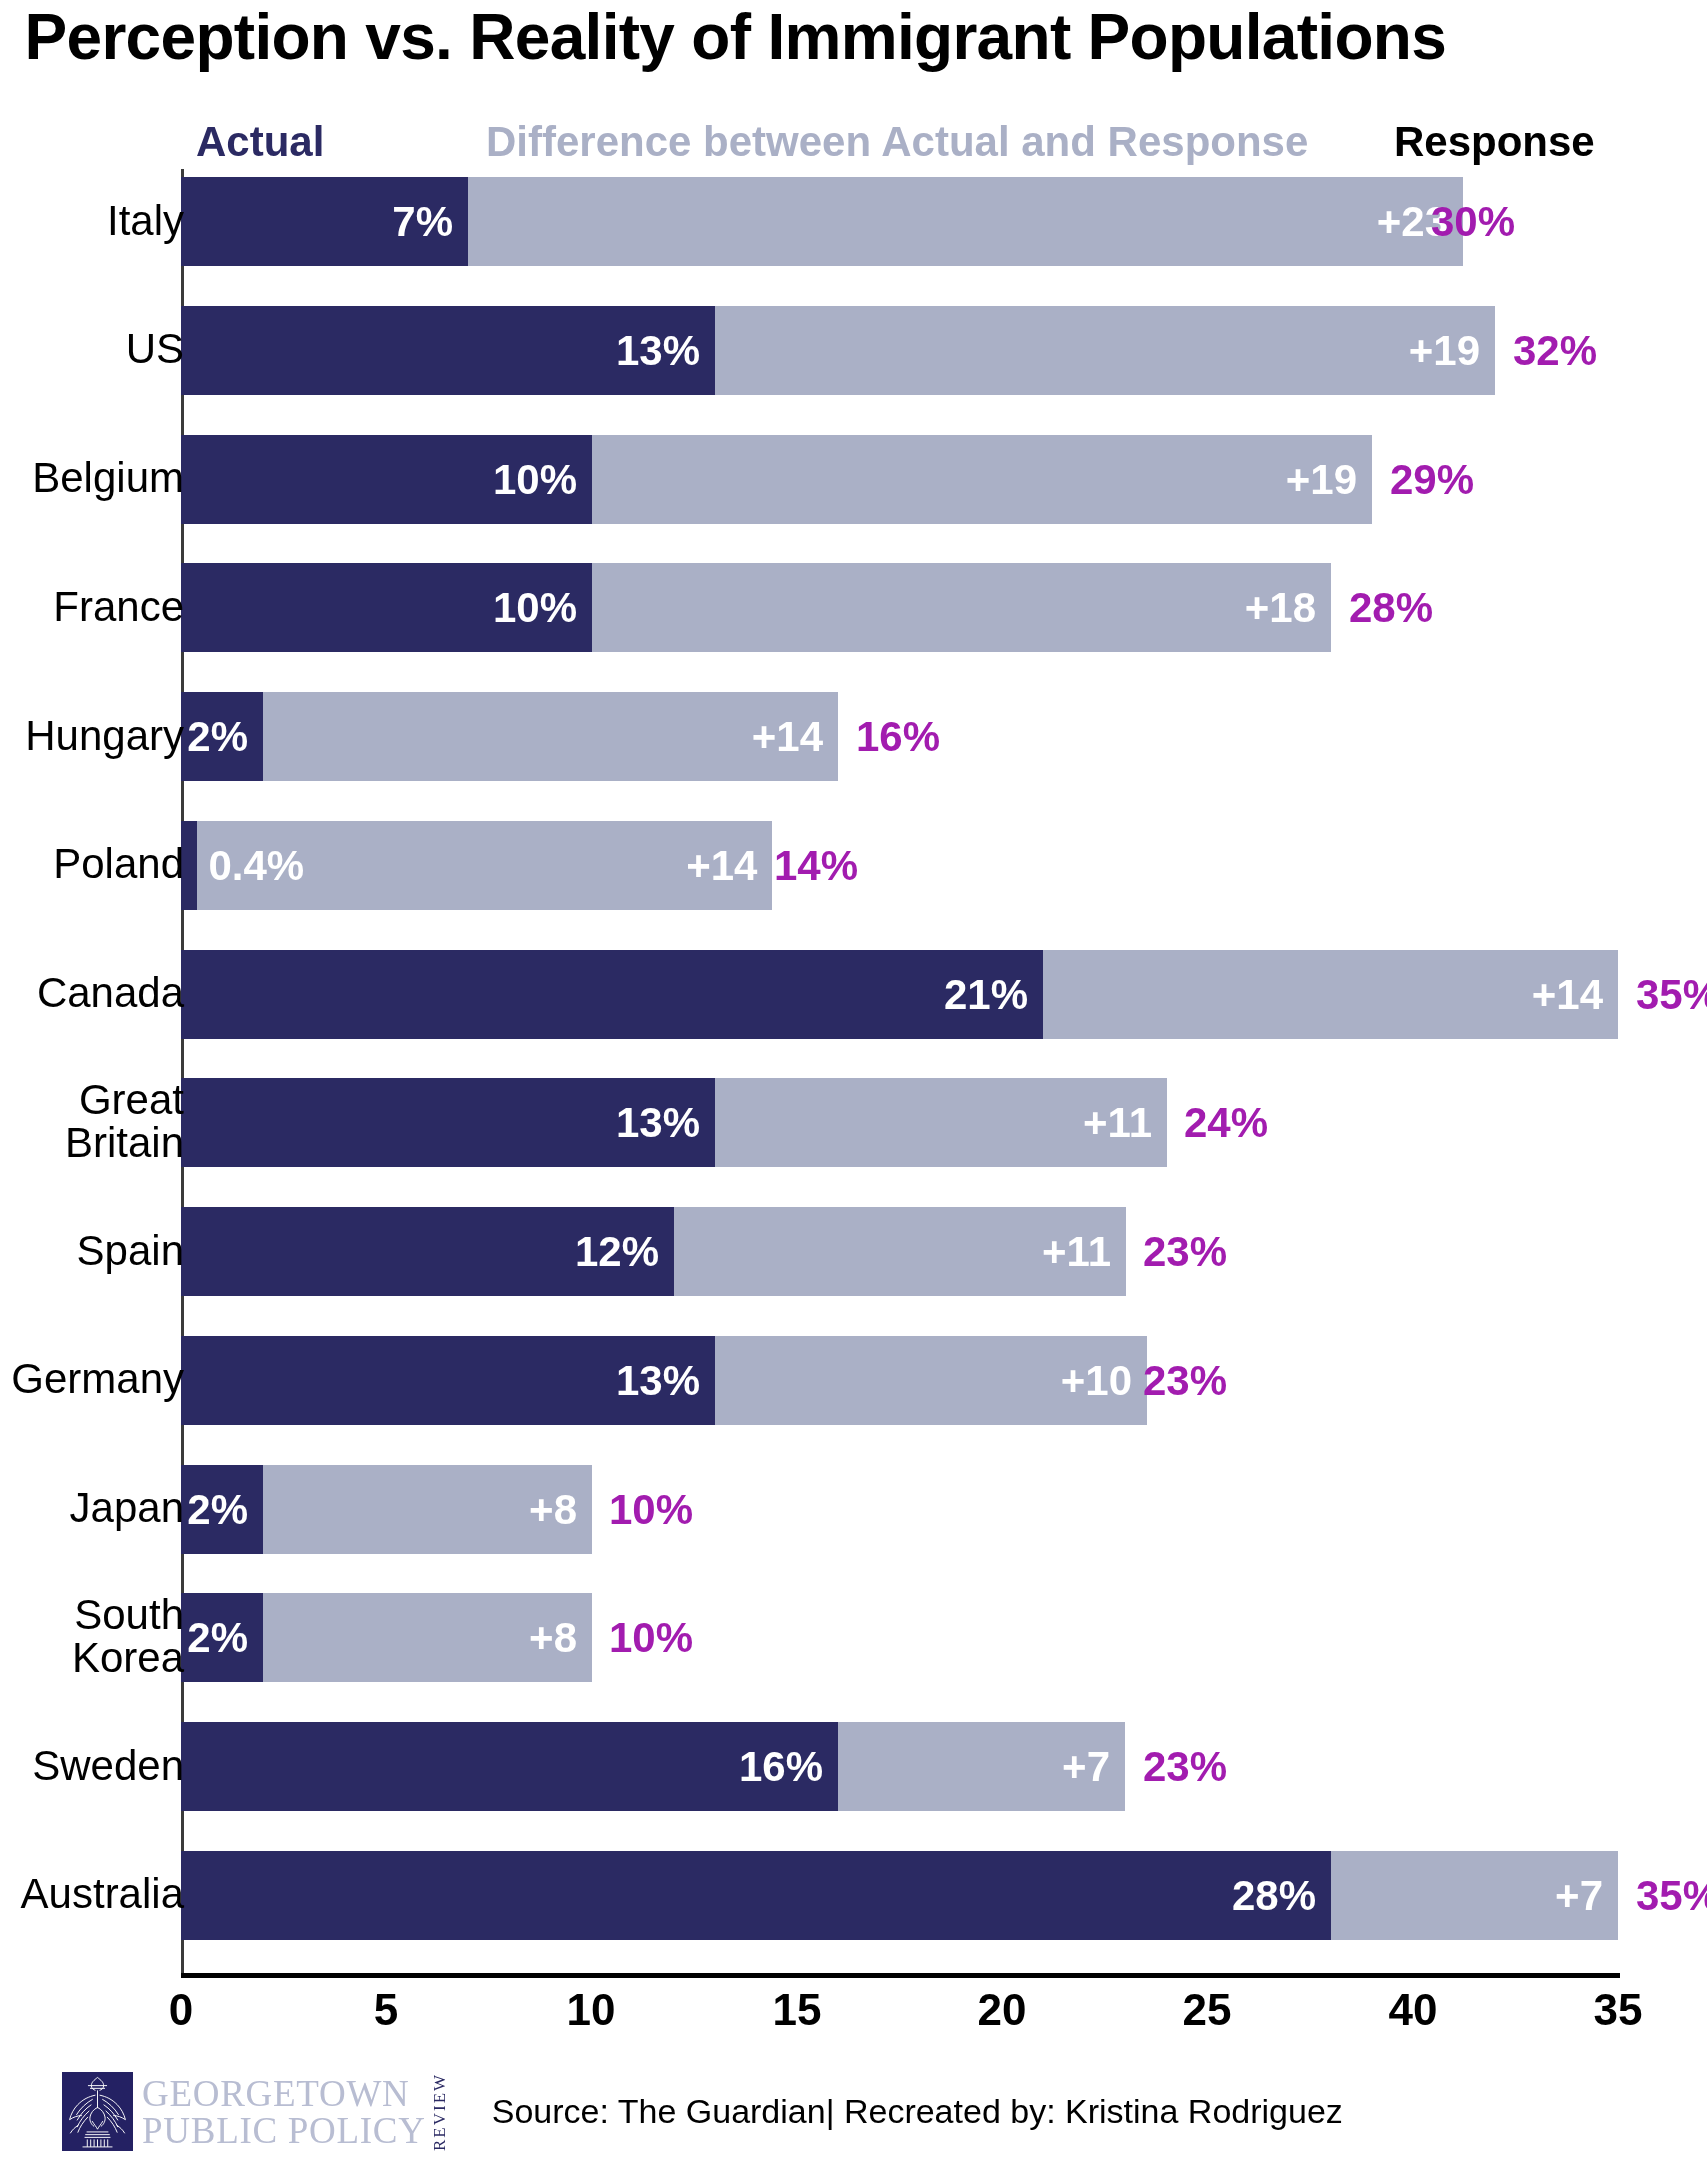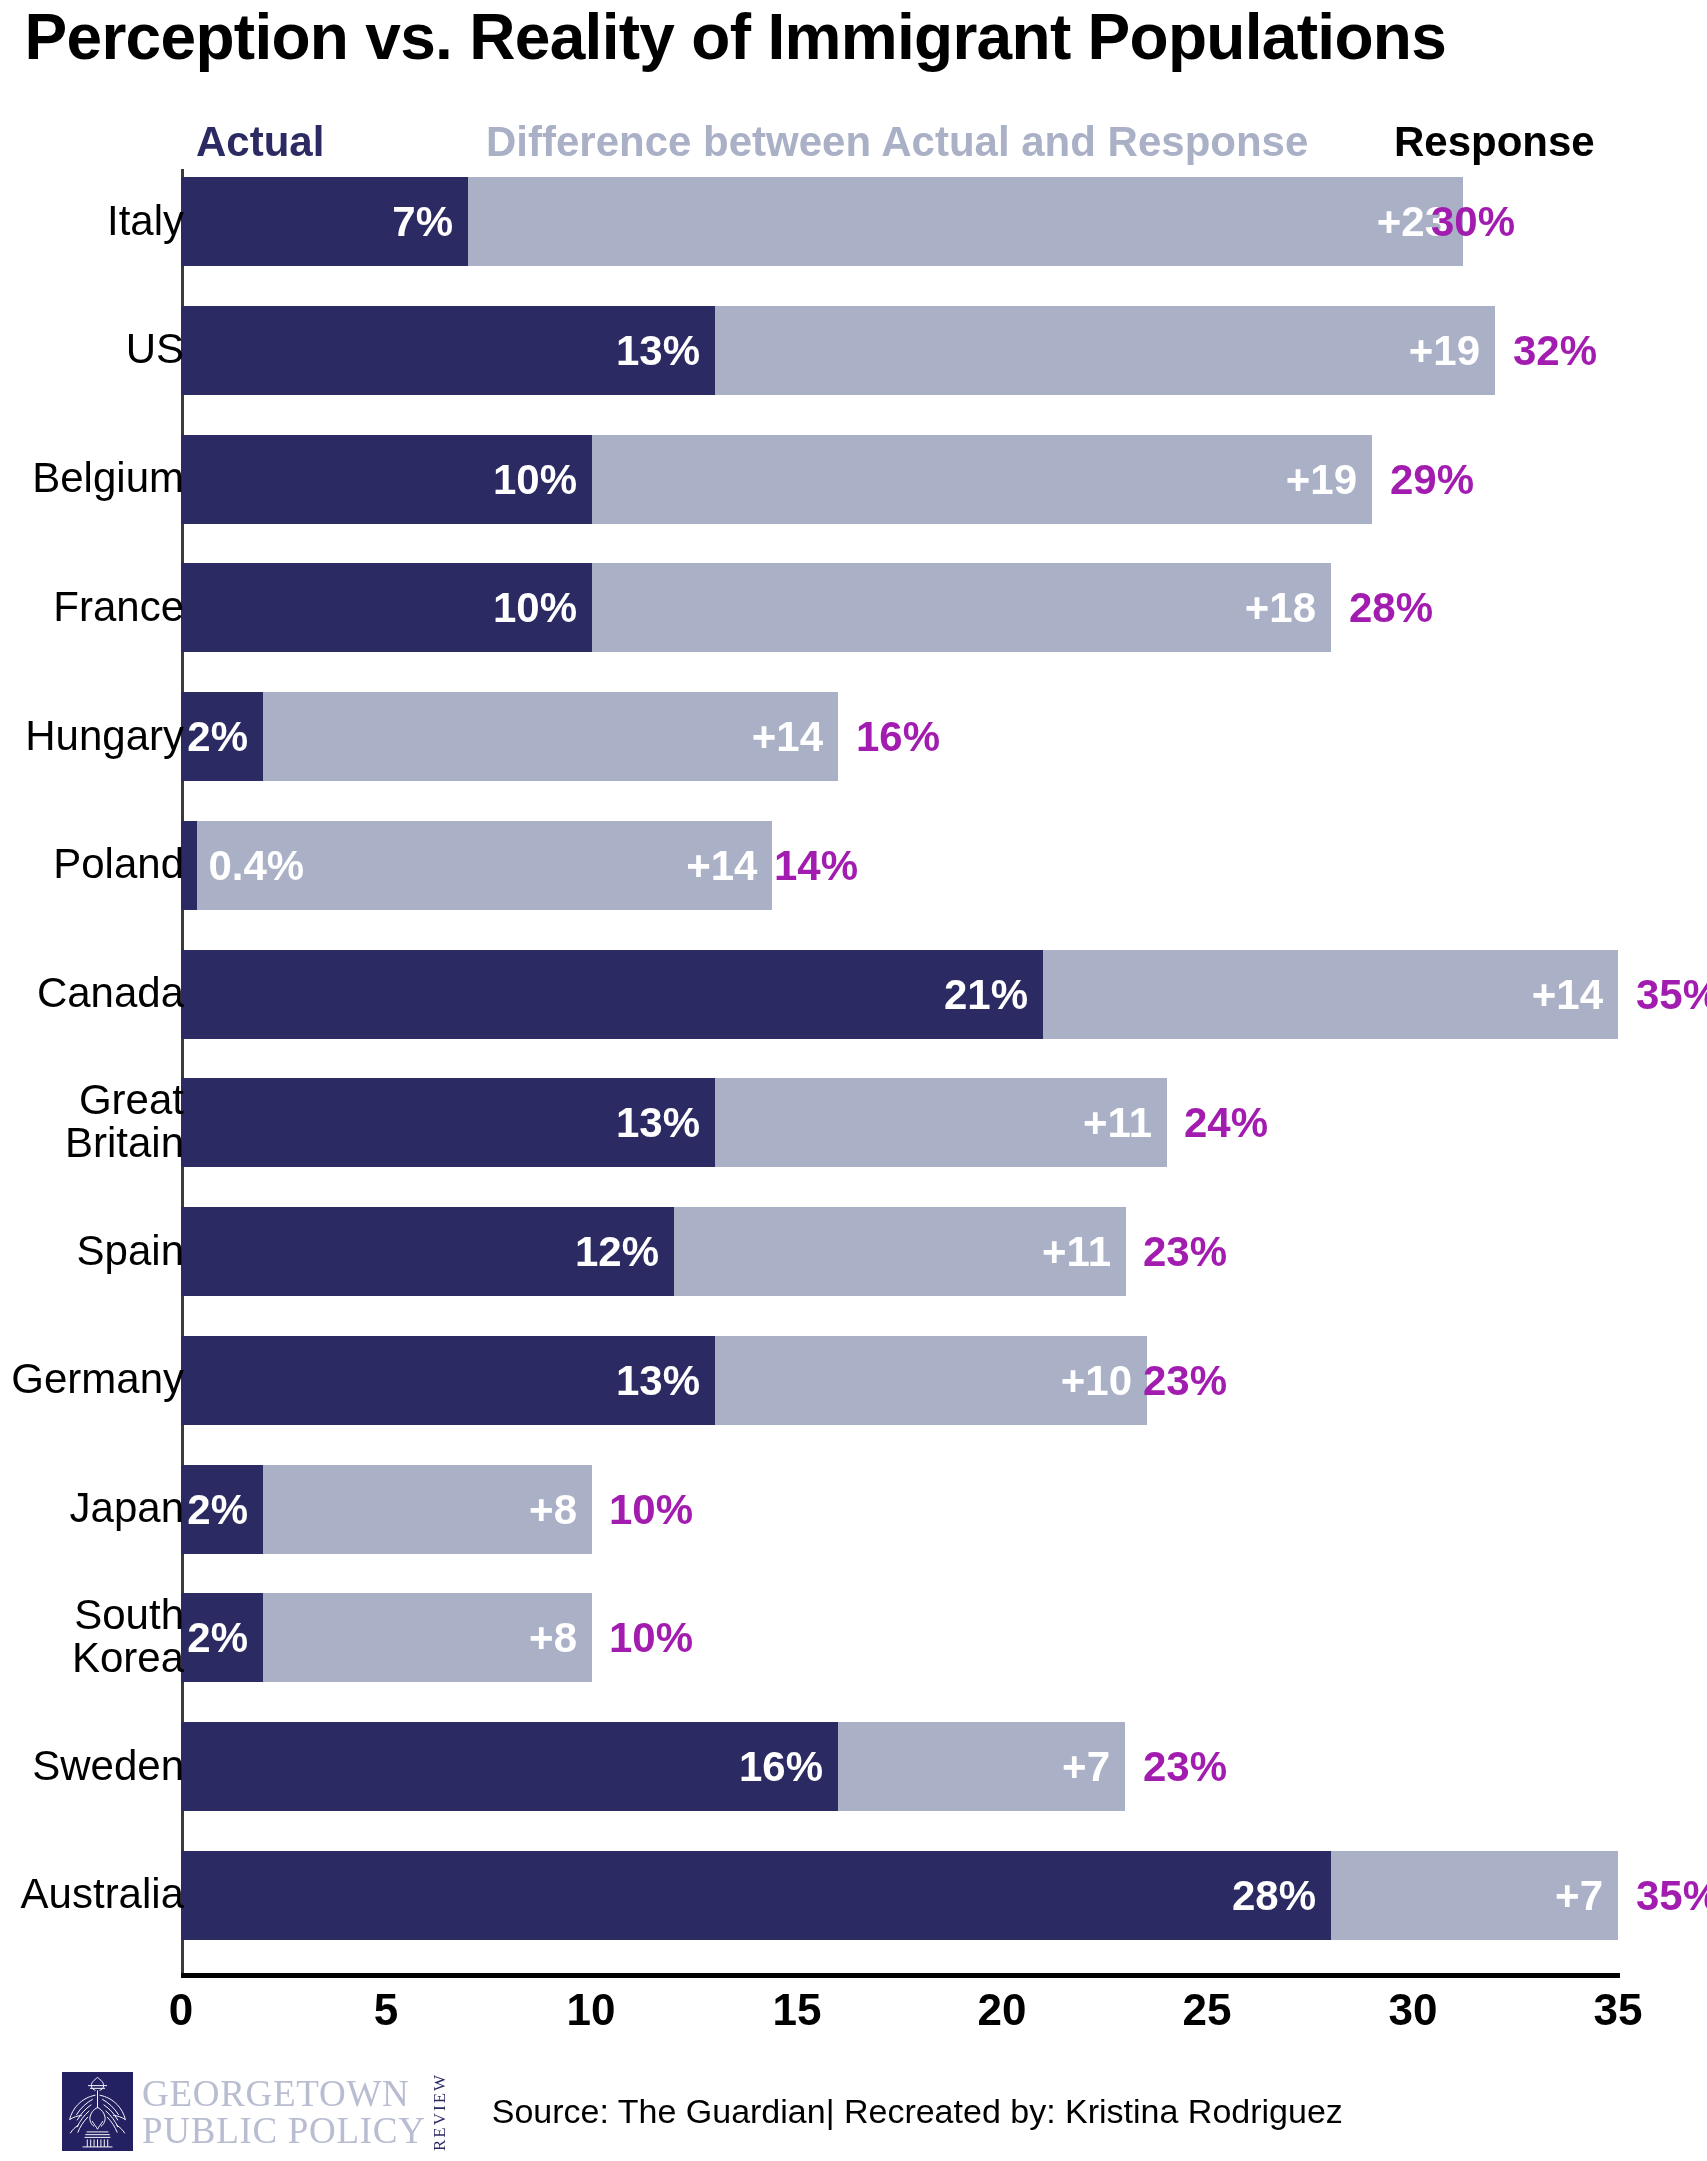--- a/index.html
+++ b/index.html
@@ -383,21 +383,21 @@
       <div class="cat-label" style="top: 1745px;">Sweden</div>
       <div class="cat-label" style="top: 1873px;">Australia</div>
     </div>
   <div id="ticks">
       <div class="tick" style="left: 181px;">0</div>
       <div class="tick" style="left: 386px;">5</div>
       <div class="tick" style="left: 591px;">10</div>
       <div class="tick" style="left: 797px;">15</div>
       <div class="tick" style="left: 1002px;">20</div>
       <div class="tick" style="left: 1207px;">25</div>
-      <div class="tick" style="left: 1413px;">30</div>
+      <div class="tick" style="left: 1413px;">40</div>
       <div class="tick" style="left: 1618px;">35</div>
     </div>
 
   <div id="footer">
     <div id="gu-logo-emblem">
       <svg width="71" height="79" viewBox="0 0 104 116" aria-hidden="true">
         <g fill="none" stroke="#ffffff" stroke-width="1.4">
           <path d="M52 8 c-5 4 -9 7 -9 12 c0 4 3 6 6 7 M52 8 c5 4 9 7 9 12 c0 4 -3 6 -6 7"></path>
           <path d="M38 20 l28 0 M41 24 l22 0"></path>
           <path d="M52 27 l0 26"></path>

